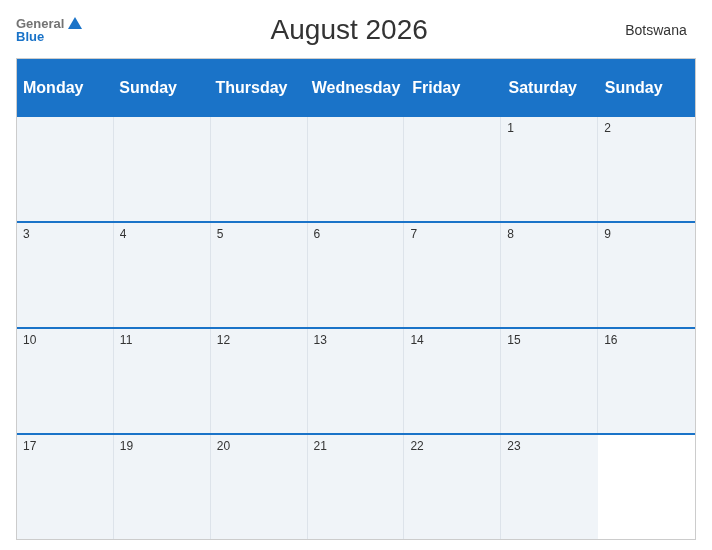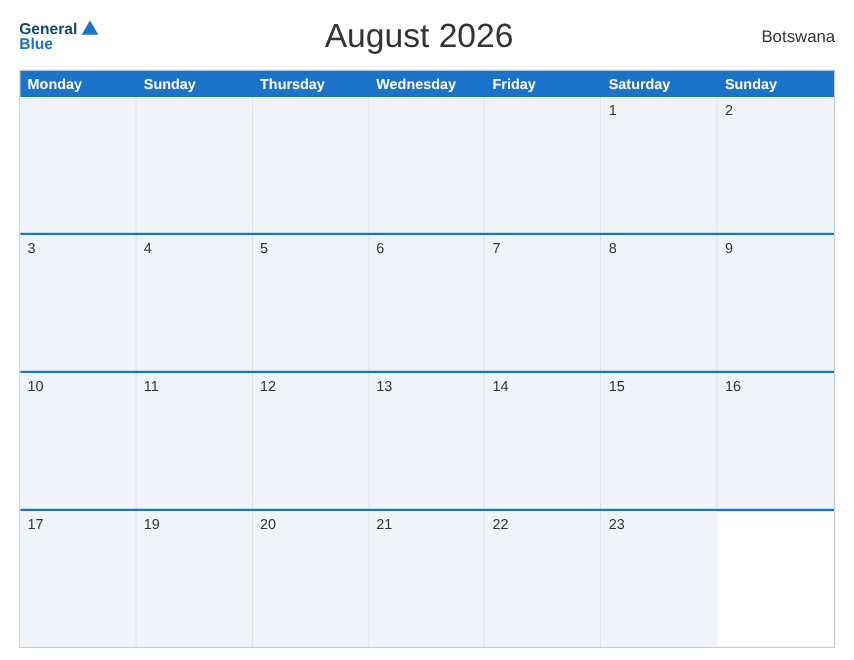--- a/index.html
+++ b/index.html
@@ -27,21 +27,21 @@
     }
     .logo {
       display: flex;
       flex-direction: column;
       align-items: flex-start;
       line-height: 1;
     }
     .logo-general {
       font-size: 13px;
       font-weight: bold;
-      color: #0c4a6e;
+      color: #737373;
     }
     .logo-blue {
       font-size: 13px;
       font-weight: bold;
       color: #1a73c8;
     }
     .logo-line {
       display: flex;
       align-items: center;
       gap: 2px;
@@ -58,39 +58,39 @@
     .title {
       font-size: 28px;
       font-weight: normal;
       color: #333;
       text-align: center;
       flex: 1;
     }
     .country {
       font-size: 14px;
       color: #333;
-      text-align: right;
+      text-align: center;
       min-width: 80px;
     }
     .calendar {
       flex: 1;
       border: 1px solid #ccc;
       display: flex;
       flex-direction: column;
     }
     .cal-header {
       display: grid;
       grid-template-columns: repeat(7, 1fr);
       background: #1a73c8;
     }
     .cal-header-cell {
       color: #fff;
-      font-size: 12px;
+      font-size: 16px;
       font-weight: bold;
-      padding: 4px 6px;
+      padding: 20px 6px;
       text-align: left;
     }
     .cal-body {
       display: flex;
       flex-direction: column;
       flex: 1;
     }
     .cal-week {
       display: grid;
       grid-template-columns: repeat(7, 1fr);

